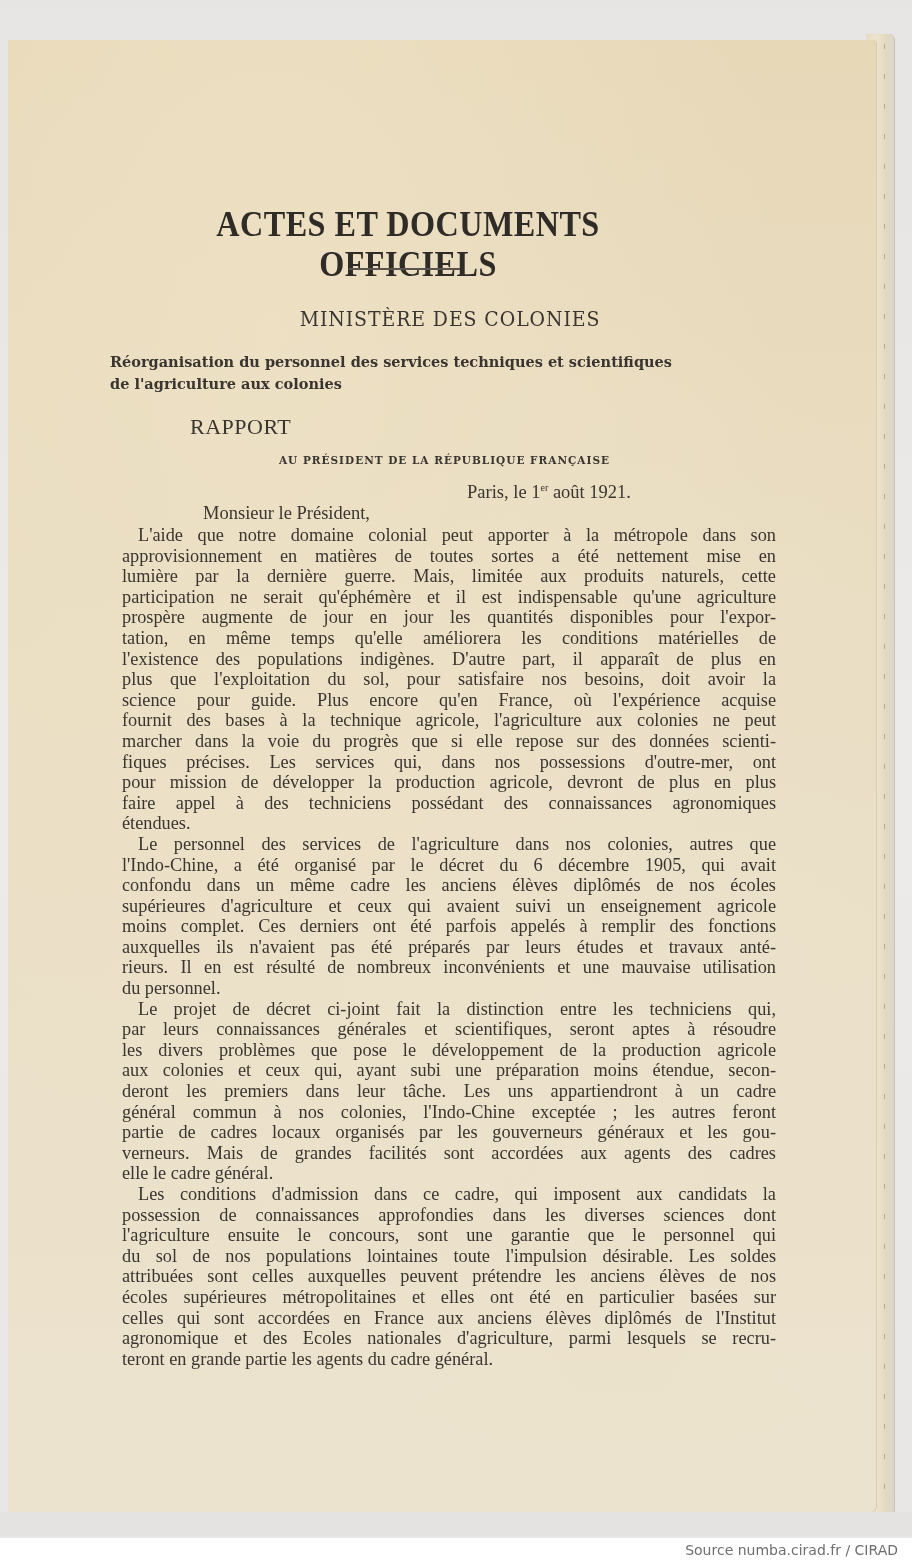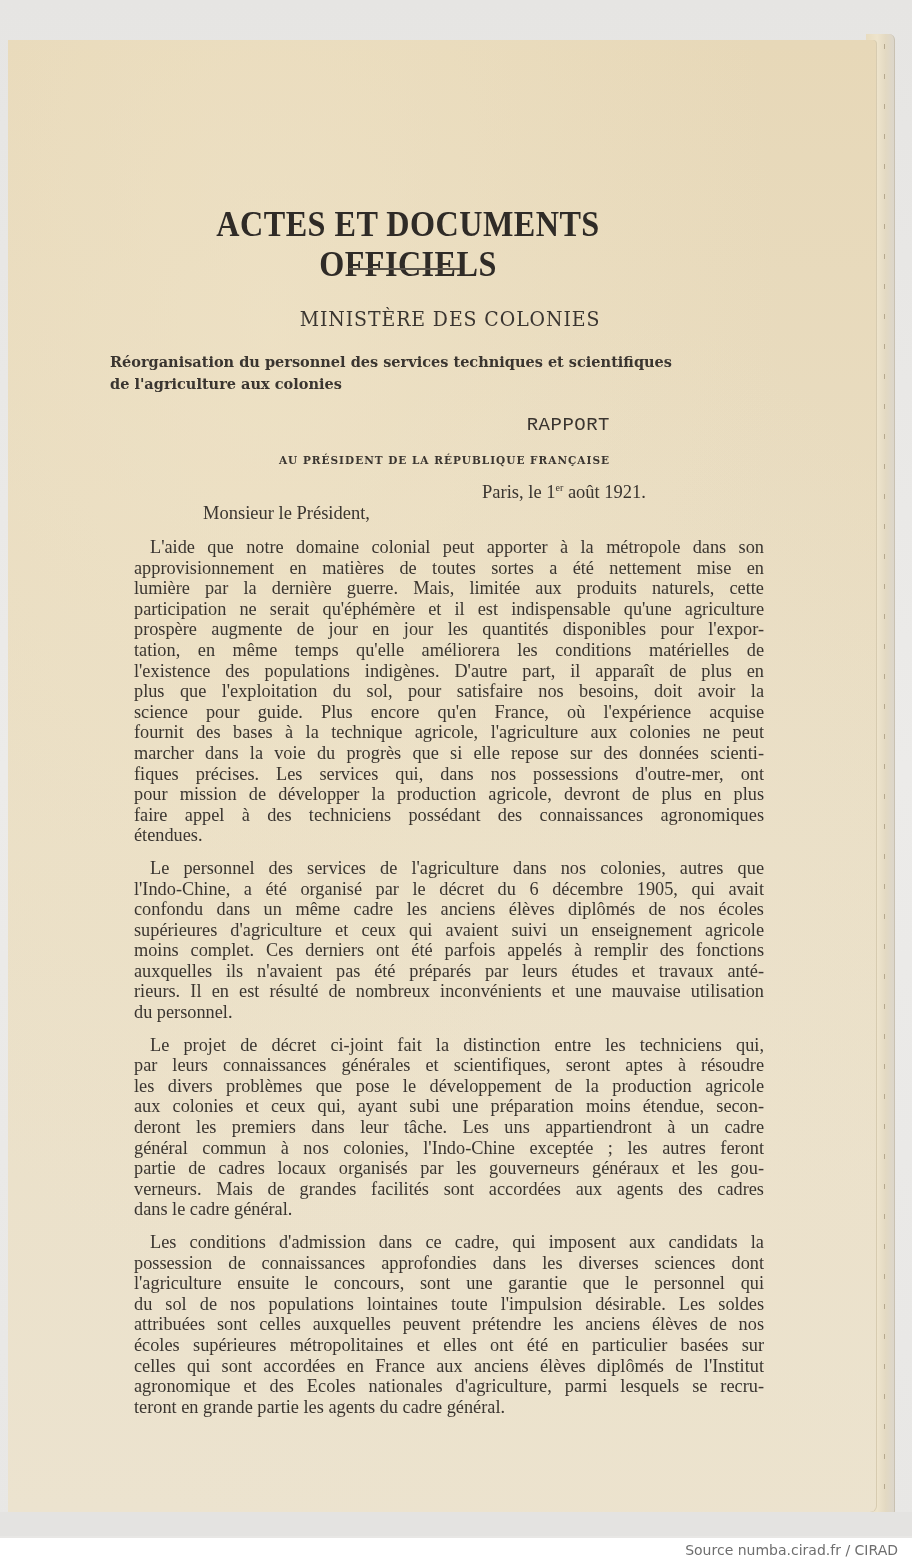--- a/index.html
+++ b/index.html
@@ -49,42 +49,42 @@
     position: absolute; left: 190px; top: 307px; width: 520px; text-align: center;
     font-size: 21px; letter-spacing: 1px; transform: scaleX(0.9); color: #3a3530;
     font-family: "DejaVu Serif", serif;
   }
   .subtitle {
     position: absolute; left: 110px; top: 351px; width: 680px; text-align: left;
     font-family: "DejaVu Serif", serif; font-weight: bold; font-size: 14.5px;
     line-height: 22px; color: #3a3530;
   }
   .rapport {
-    position: absolute; left: 190px; top: 414px; width: 420px; text-align: right;
-    font-family: Liberation Mono, monospace; font-size: 19px; letter-spacing: 0.5px; color: #3a3530;
+    position: absolute; left: 190px; top: 414px; width: 420px; text-align: left;
+    font-family: Liberation Serif, serif; font-size: 22px; letter-spacing: 0.5px; color: #3a3530;
   }
   .president-line {
     position: absolute; left: 190px; top: 454px; width: 420px; text-align: right;
     font-family: "DejaVu Serif", serif; font-weight: bold; font-size: 10.5px; letter-spacing: 1px; color: #3a3530;
   }
   .date {
-    position: absolute; left: 482px; top: 482px;
+    position: absolute; left: 467px; top: 482px;
     font-family: "Liberation Serif", serif; font-size: 18.5px; color: #3a3530;
   }
   .date sup { font-size: 10px; }
   .salutation {
     position: absolute; left: 203px; top: 503px;
     font-family: "Liberation Serif", serif; font-size: 18.5px; color: #3a3530;
   }
   .body {
     position: absolute; left: 108px; top: 525px; width: 668px;
     font-family: "Liberation Serif", serif; font-size: 18.3px; line-height: 20.6px;
     color: #3a3530; text-align: justify;
   }
-  .body p { margin: 12px; text-indent: 14px; }
+  .body p { margin: 0; text-indent: 14px; }
   .line { display: block; text-align: justify; text-align-last: justify; white-space: nowrap; }
   .line.last { text-align-last: left; }
   .footer-strip {
     position: absolute; left: 0; top: 1512px; width: 912px; height: 24px;
     background: #e4e3e1;
   }
   .source {
     position: absolute; right: 14px; top: 1542px;
     font-family: "DejaVu Sans", sans-serif; font-size: 14px; color: #6e6e6e;
   }
@@ -140,21 +140,21 @@
     </p>
     <p>
       <span class="line" style="padding-left: 16px;">Le projet de décret ci-joint fait la distinction entre les techniciens qui,</span>
       <span class="line">par leurs connaissances générales et scientifiques, seront aptes à résoudre</span>
       <span class="line">les divers problèmes que pose le développement de la production agricole</span>
       <span class="line">aux colonies et ceux qui, ayant subi une préparation moins étendue, secon-</span>
       <span class="line">deront les premiers dans leur tâche. Les uns appartiendront à un cadre</span>
       <span class="line">général commun à nos colonies, l'Indo-Chine exceptée ; les autres feront</span>
       <span class="line">partie de cadres locaux organisés par les gouverneurs généraux et les gou-</span>
       <span class="line">verneurs. Mais de grandes facilités sont accordées aux agents des cadres</span>
-      <span class="line last">dans le cadre général.</span>
+      <span class="line last">elle le cadre général.</span>
     </p>
     <p>
       <span class="line" style="padding-left: 16px;">Les conditions d'admission dans ce cadre, qui imposent aux candidats la</span>
       <span class="line">possession de connaissances approfondies dans les diverses sciences dont</span>
       <span class="line">l'agriculture ensuite le concours, sont une garantie que le personnel qui</span>
       <span class="line">du sol de nos populations lointaines toute l'impulsion désirable. Les soldes</span>
       <span class="line">attribuées sont celles auxquelles peuvent prétendre les anciens élèves de nos</span>
       <span class="line">écoles supérieures métropolitaines et elles ont été en particulier basées sur</span>
       <span class="line">celles qui sont accordées en France aux anciens élèves diplômés de l'Institut</span>
       <span class="line">agronomique et des Ecoles nationales d'agriculture, parmi lesquels se recru-</span>

